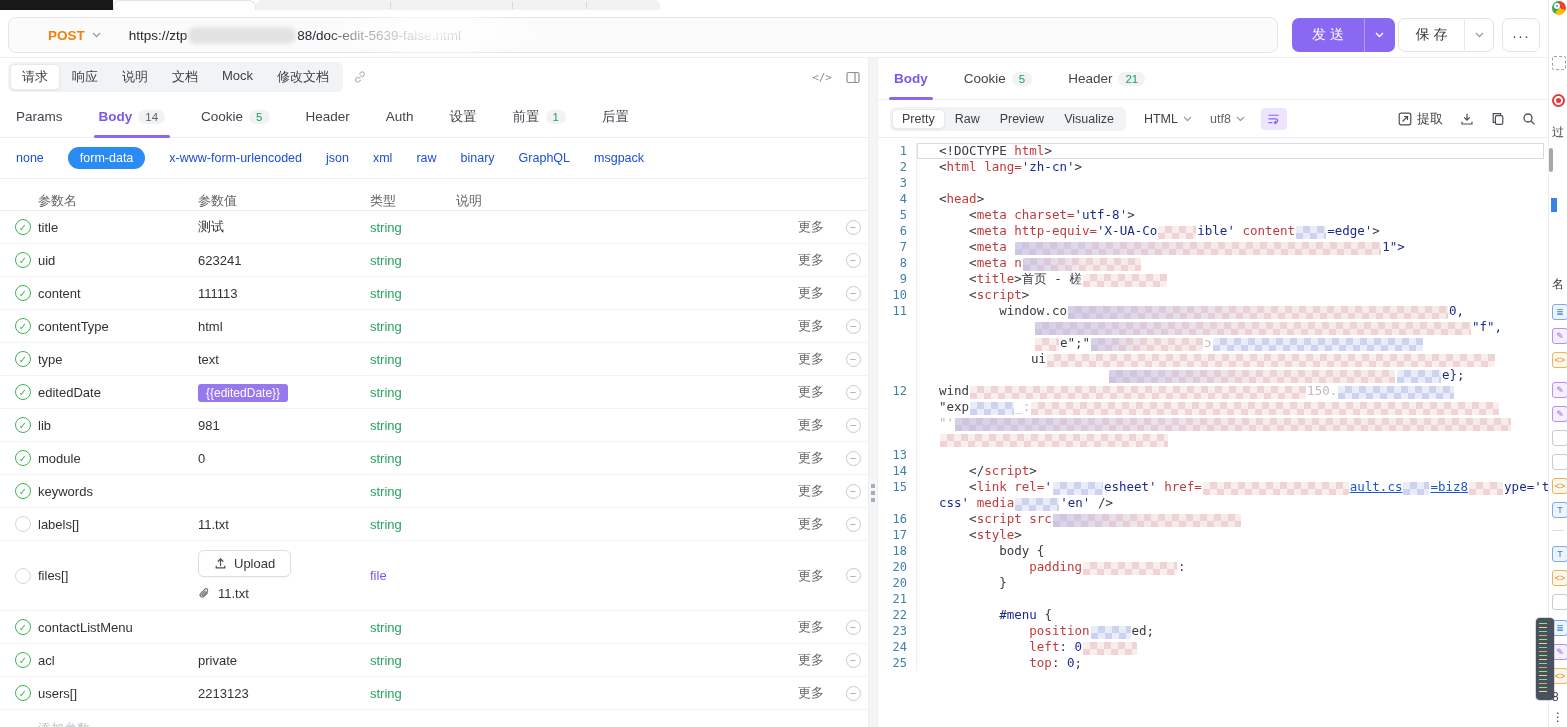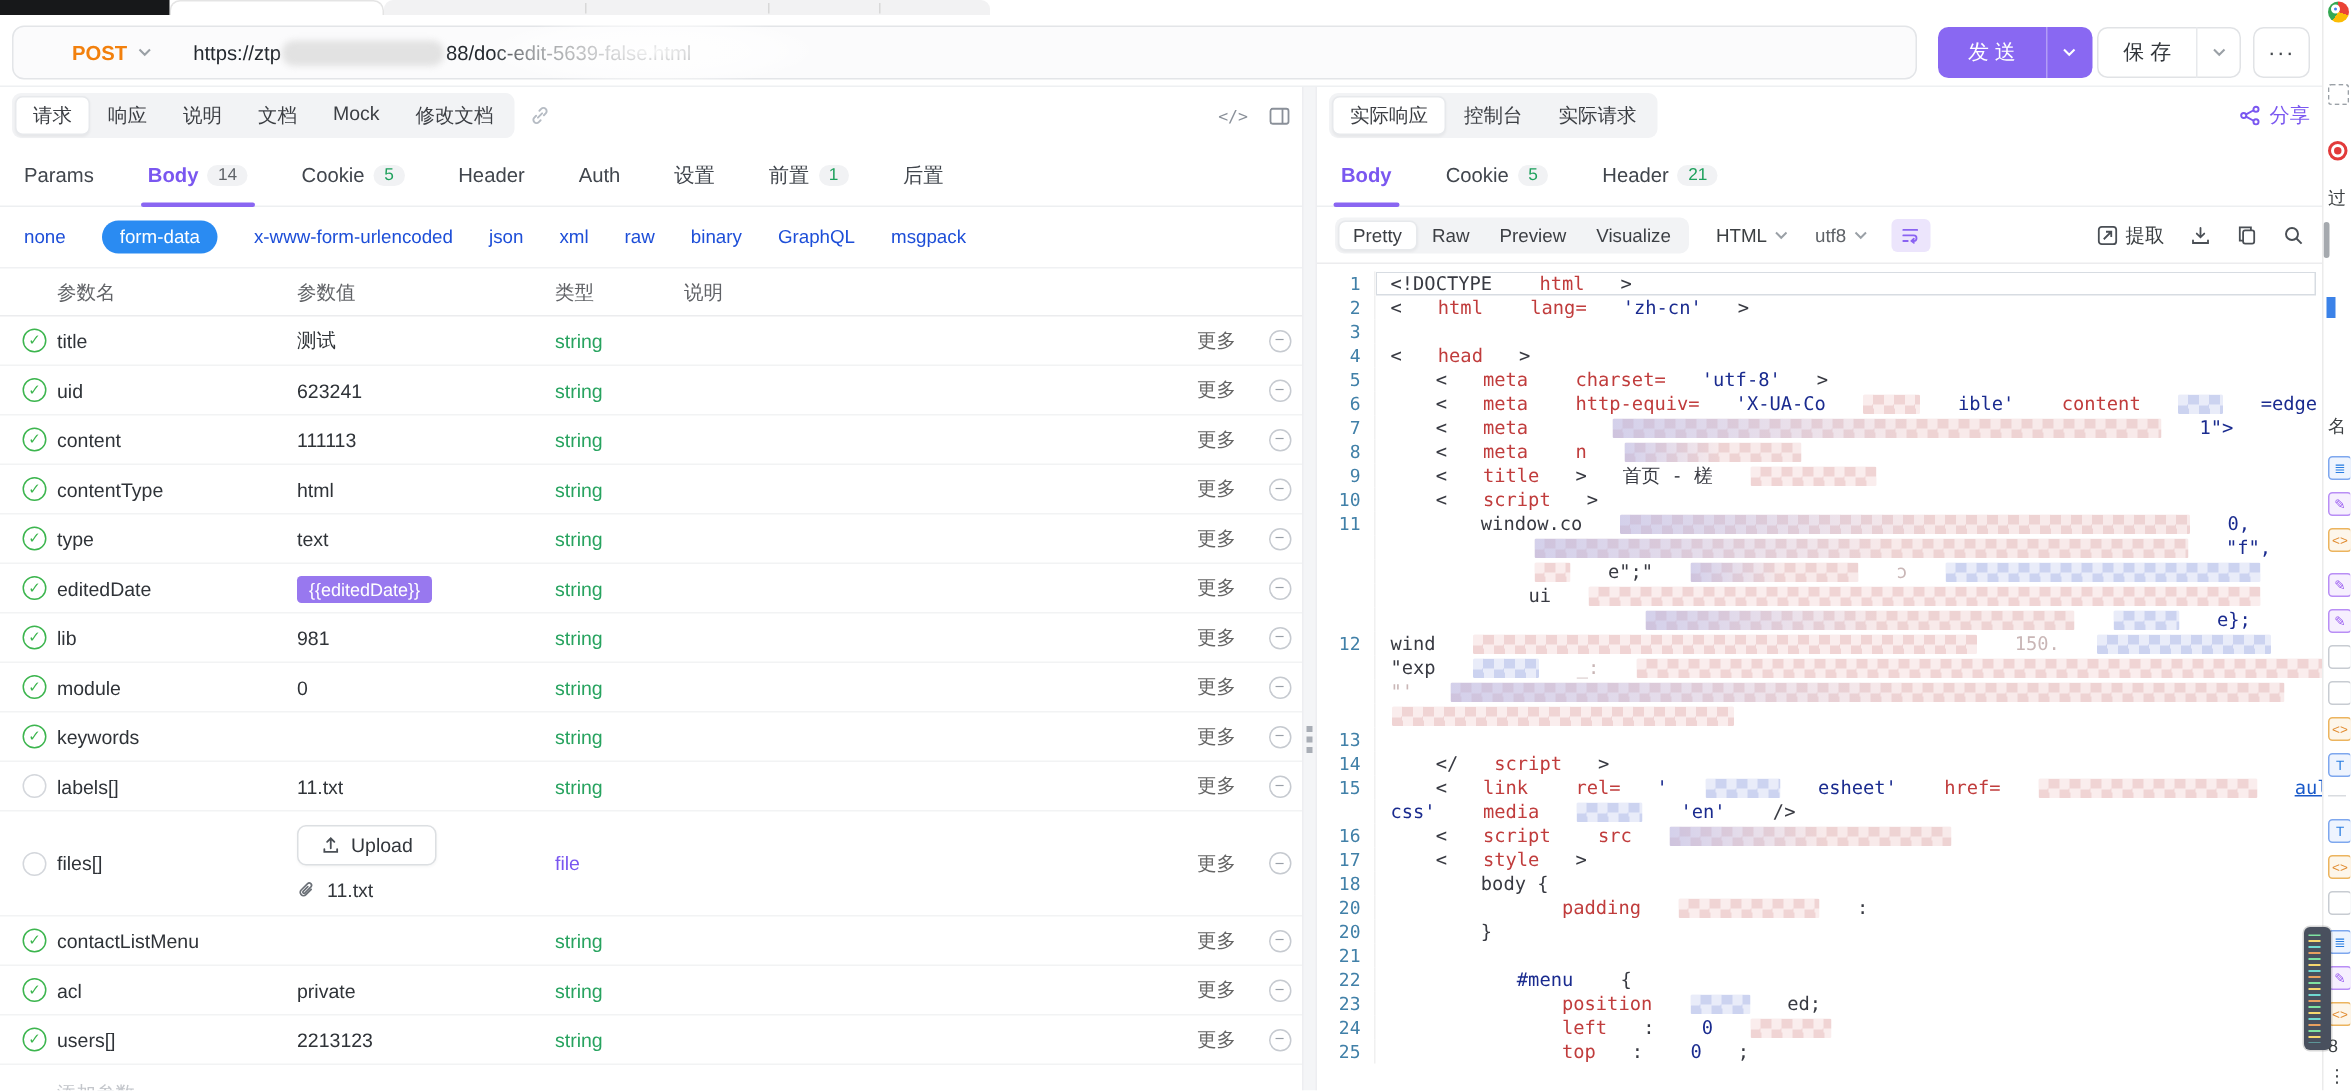--- a/index.html
+++ b/index.html
@@ -56,21 +56,21 @@
 .badge { background:#f1f2f4; border-radius:9px; font-size:11.5px; padding:1px 7px; color:#5f6368; font-weight:normal; }
 .badge.green { color:#1ea15c; }
 
 
 .pills { display:flex; align-items:center; gap:24px; padding:0 16px; height:40px; }
 .pill { font-size:12.5px; color:#1d4ed8; cursor:pointer; padding:4px 0; white-space:nowrap; }
 .pill.active { background:#2a8bf2; color:#fff; padding:4px 12px; border-radius:13px; }
 
 
 .tbl { border-top:1px solid #f0f1f3; }
-.thead { display:flex; align-items:center; height:32px; border-bottom:1px solid #ebecee; font-size:13px; color:#606266; }
+.thead { display:flex; align-items:flex-end; height:32px; border-bottom:1px solid #ebecee; font-size:13px; color:#606266; }
 .trow { display:flex; align-items:center; min-height:33px; border-bottom:1px solid #f2f3f4; font-size:13px; color:#2f3338; }
 .c-chk { width:38px; padding-left:15px; flex:none; }
 .c-name { width:160px; flex:none; }
 .c-val { width:172px; flex:none; }
 .c-type { width:86px; flex:none; }
 .c-desc { flex:1; }
 .c-more { width:40px; flex:none; color:#666; cursor:pointer; }
 .c-del { width:30px; flex:none; display:flex; justify-content:center; }
 .thead .c-chk { visibility:hidden; }
 .t-string { color:#27a35f; }
@@ -90,21 +90,21 @@
 .dd { display:flex; align-items:center; gap:5px; font-size:12.5px; color:#3c4043; margin-left:18px; cursor:pointer; white-space:nowrap; }
 .dd.muted { color:#5f6368; }
 .wrapbtn { width:26px; height:22px; background:#ece5fc; border-radius:4px; display:flex; align-items:center; justify-content:center; margin-left:16px; cursor:pointer; }
 .rtools .right { margin-left:auto; display:flex; align-items:center; gap:17px; }
 .toolic { display:flex; align-items:center; gap:5px; font-size:13px; color:#3c4043; cursor:pointer; }
 
 
 .codewrap { position:relative; padding-top:5px; font-family:"DejaVu Sans Mono",monospace; font-size:12.5px; line-height:16px; height:551px; overflow:hidden; }
 .crow { display:flex; min-height:16px; }
 .ln { width:38px; flex:none; text-align:right; padding-right:9px; color:#4180a8; font-size:12px; user-select:none; }
-.cc { flex:1; display:flex; align-items:center; border-left:1px solid #f0f0f0; padding-left:10px; overflow:hidden;gap:24px; }
+.cc { flex:1; display:flex; align-items:flex-end; border-left:1px solid #f0f0f0; padding-left:22px; overflow:hidden; }
 .cc span { white-space:pre; }
 .crow.hl .cc { box-shadow:inset 0 0 0 1px #d7dce2; margin-right:4px; background:#fff; }
 .c-p { color:#383a42; } .c-t { color:#c03c3c; } .c-a { color:#c03c3c; }
 .c-s { color:#1a2b8f; } .c-n { color:#1a2b8f; } .c-c { color:#c03c3c; }
 .c-e { color:#1a2b8f; } .c-m { color:#c9b6b6; }
 .c-l { color:#1959c9; text-decoration:underline; }
 .cz { flex:none; height:13px; border-radius:1px; display:inline-block; margin:0 1px; }
 .cz.p { background:repeating-conic-gradient(#f0d4d4 0% 25%, #faeded 0% 50%); background-size:14px 14px; }
 .cz.b { background:repeating-conic-gradient(#ccd3f0 0% 25%, #e9ecf9 0% 50%); background-size:14px 14px; }
 .cz.m { background:linear-gradient(90deg, rgba(168,177,235,.45), rgba(168,177,235,0) 55%),
@@ -455,38 +455,20 @@
 
   <div id="divider">
     <div class="dots">
         <i></i>
         <i></i>
         <i></i>
       </div>
   </div>
 
   <div id="rightpanel">
-    <div class="tabsrow">
-      <div class="seg" id="rp-tabs">
-          <div class="it active">实际响应</div>
-          <div class="it">控制台</div>
-          <div class="it">实际请求</div>
-        </div>
-      <span class="right" style="gap:6px; color:#7a57f0; font-size:13.5px;">
-        <span>
-            <svg width="14" height="14" viewBox="0 0 14 14" fill="none" stroke="#7a57f0" stroke-width="1.3">
-              <circle cx="11" cy="2.8" r="1.7"></circle>
-              <circle cx="2.8" cy="7" r="1.7"></circle>
-              <circle cx="11" cy="11.2" r="1.7"></circle>
-              <path d="M4.4 6.2l5-2.7M4.4 7.8l5 2.7"></path>
-            </svg>
-          </span>
-        <span>分享</span>
-      </span>
-    </div>
     <div class="subtabs" id="rp-subtabs">
         <div class="subtab active">
           <span>Body</span>
         </div>
         <div class="subtab">
           <span>Cookie</span>
           <span class="badge green">5</span>
         </div>
         <div class="subtab">
           <span>Header</span>

